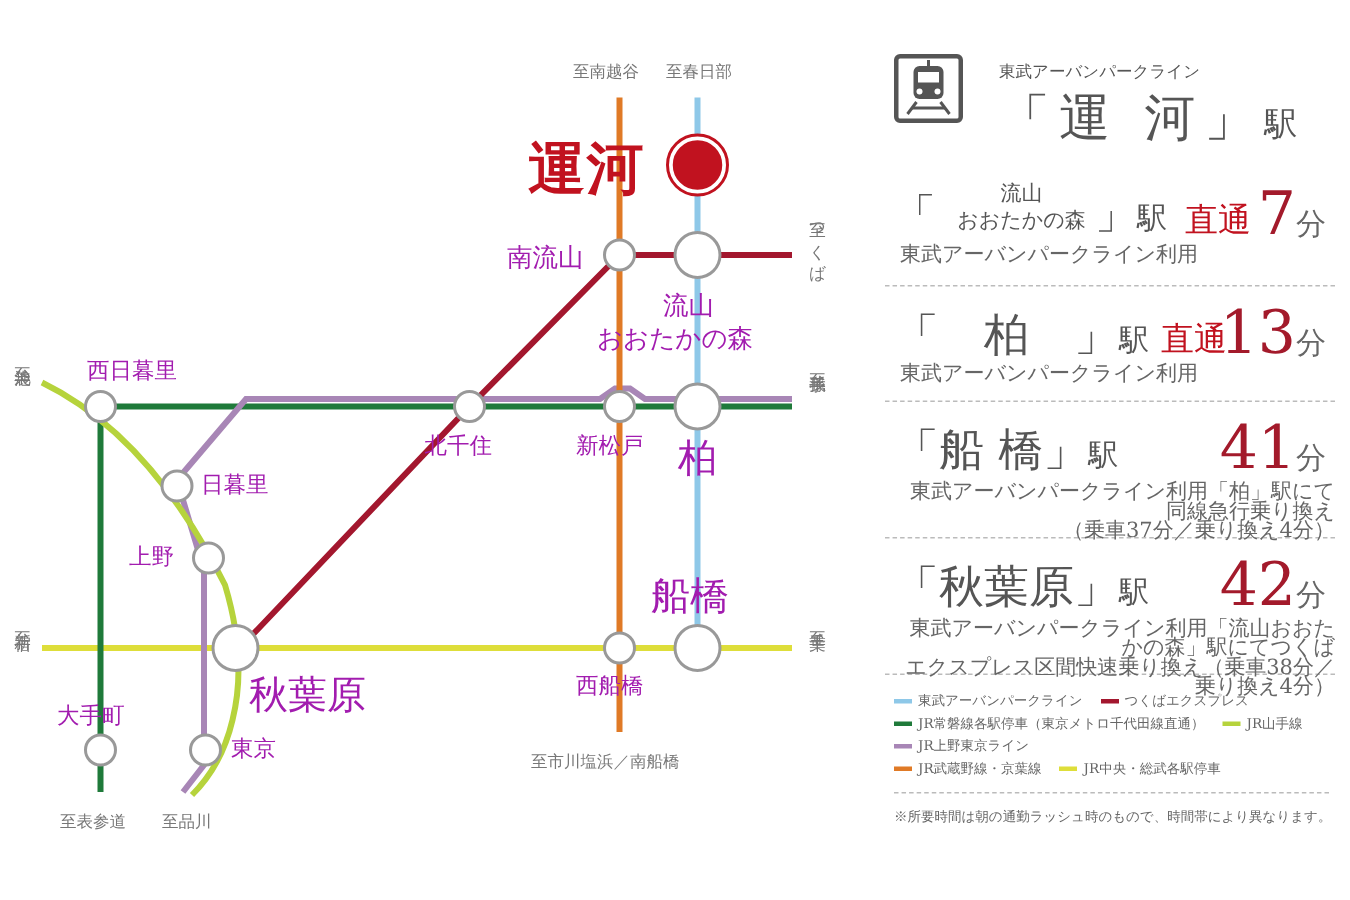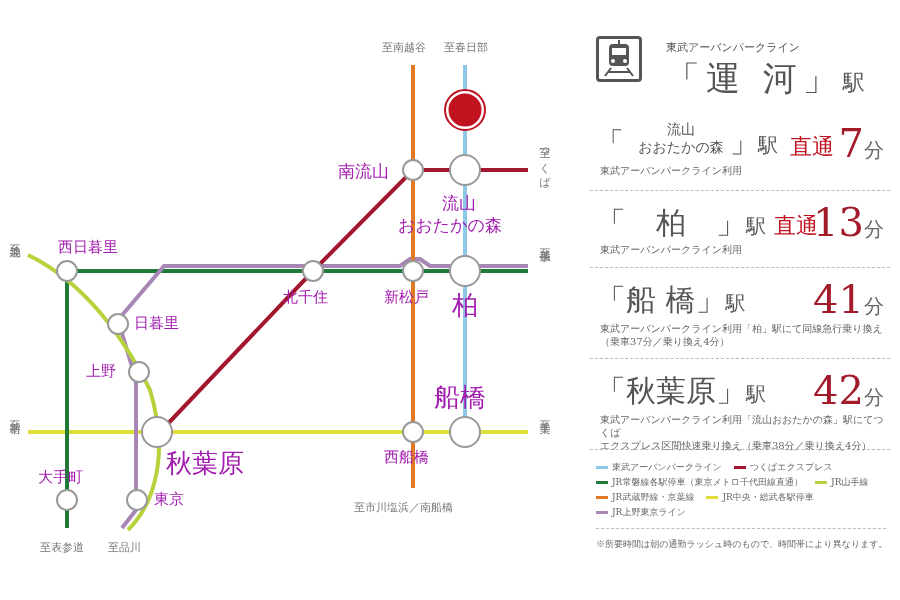--- a/index.html
+++ b/index.html
@@ -21,21 +21,21 @@
   .hdr-sub { position:absolute; left:76px; top:10px; font-size:11px; color:#555; }
   .hdr-main { position:absolute; left:76px; top:26px; font-size:34px; color:#555; letter-spacing:6px; }
   .hdr-eki { font-size:22px; letter-spacing:0; }
 
   .row { position:relative; border-bottom:1px dashed #bbb; }
   .row .name { position:absolute; left:6px; font-size:30px; color:#555; }
   .row .eki { font-size:20px; }
   .row .direct { position:absolute; font-size:22px; color:#c1121f;text-align:right; }
   .row .mins { position:absolute; right:6px; font-size:40px; color:#a31a2b; }
   .row .fun { font-size:20px; color:#666; }
-  .row .note { position:absolute; left:10px; font-size:10px; color:#666; line-height:13px; }
+  .row .note { position:absolute; left:10px; font-size:14px; color:#666; line-height:13px;text-align:right; }
 
   .legend { position:absolute; left:596px; top:460px; width:300px; font-size:9px; color:#666; }
   .lg-row { height:15px; display:flex; align-items:center; }
   .lg-item { display:inline-flex; align-items:center; margin-right:12px; }
   .lg-swatch { width:12px; height:3px; margin-right:4px; display:inline-block; }
   .footnote { position:absolute; left:596px; top:538px; font-size:9px; color:#666;text-align:center; }
   .dash { position:absolute; left:596px; width:290px; border-top:1px dashed #bbb; }
 </style>
 </head>
 <body>
@@ -70,20 +70,21 @@
       <circle cx="413" cy="432" r="10"></circle>
       <circle cx="465" cy="432" r="15"></circle>
       <circle cx="67" cy="500" r="10"></circle>
       <circle cx="137" cy="500" r="10"></circle>
     </g>
 
     <circle cx="465" cy="110" r="18" fill="#c1121f" stroke="#fff" stroke-width="3"></circle>
     <circle cx="465" cy="110" r="20" fill="none" stroke="#c1121f" stroke-width="2"></circle>
   </svg>
 
+  <div class="unga-lbl">運河</div>
 
   <div class="lbl to" style="left:382px;top:40px">至南越谷</div>
   <div class="lbl to" style="left:444px;top:40px">至春日部</div>
   <div class="vert" style="left:536px;top:140px">至つくば</div>
   <div class="vert" style="left:536px;top:240px">至我孫子</div>
   <div class="vert" style="left:6px;top:236px">至池袋</div>
   <div class="vert" style="left:6px;top:412px">至新宿</div>
   <div class="vert" style="left:536px;top:412px">至千葉</div>
   <div class="lbl to" style="left:40px;top:540px">至表参道</div>
   <div class="lbl to" style="left:108px;top:540px">至品川</div>
@@ -177,29 +178,29 @@
         <span class="lg-swatch" style="background:#1f7a3a"></span>
         <span>JR常磐線各駅停車（東京メトロ千代田線直通）</span>
       </span>
     <span class="lg-item">
         <span class="lg-swatch" style="background:#b6d33c"></span>
         <span>JR山手線</span>
       </span>
   </div>
   <div class="lg-row">
     <span class="lg-item">
+        <span class="lg-swatch" style="background:#a886b6"></span>
+        <span>JR上野東京ライン</span>
+      </span>
+  </div>
+  <div class="lg-row">
+    <span class="lg-item">
         <span class="lg-swatch" style="background:#e07a26"></span>
         <span>JR武蔵野線・京葉線</span>
       </span>
     <span class="lg-item">
         <span class="lg-swatch" style="background:#dede3a"></span>
         <span>JR中央・総武各駅停車</span>
-      </span>
-  </div>
-  <div class="lg-row">
-    <span class="lg-item">
-        <span class="lg-swatch" style="background:#a886b6"></span>
-        <span>JR上野東京ライン</span>
       </span>
   </div>
 </div>
 <div class="dash" style="top:528px"></div>
 <div class="footnote">※所要時間は朝の通勤ラッシュ時のもので、時間帯により異なります。</div>
 
 </body></html>

